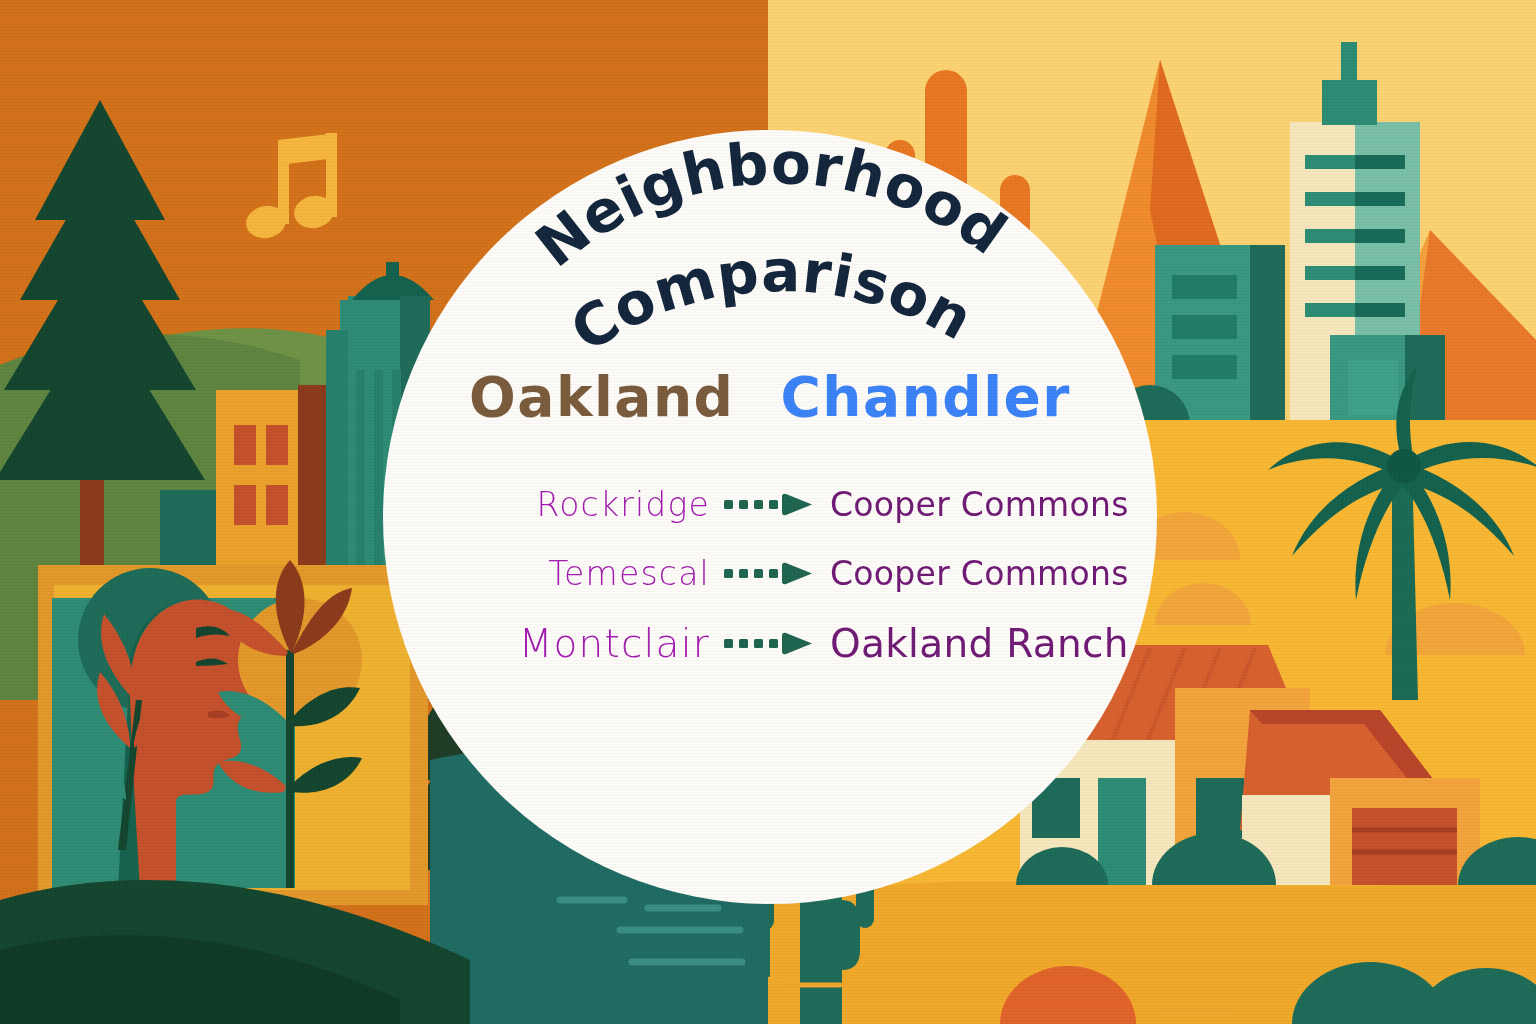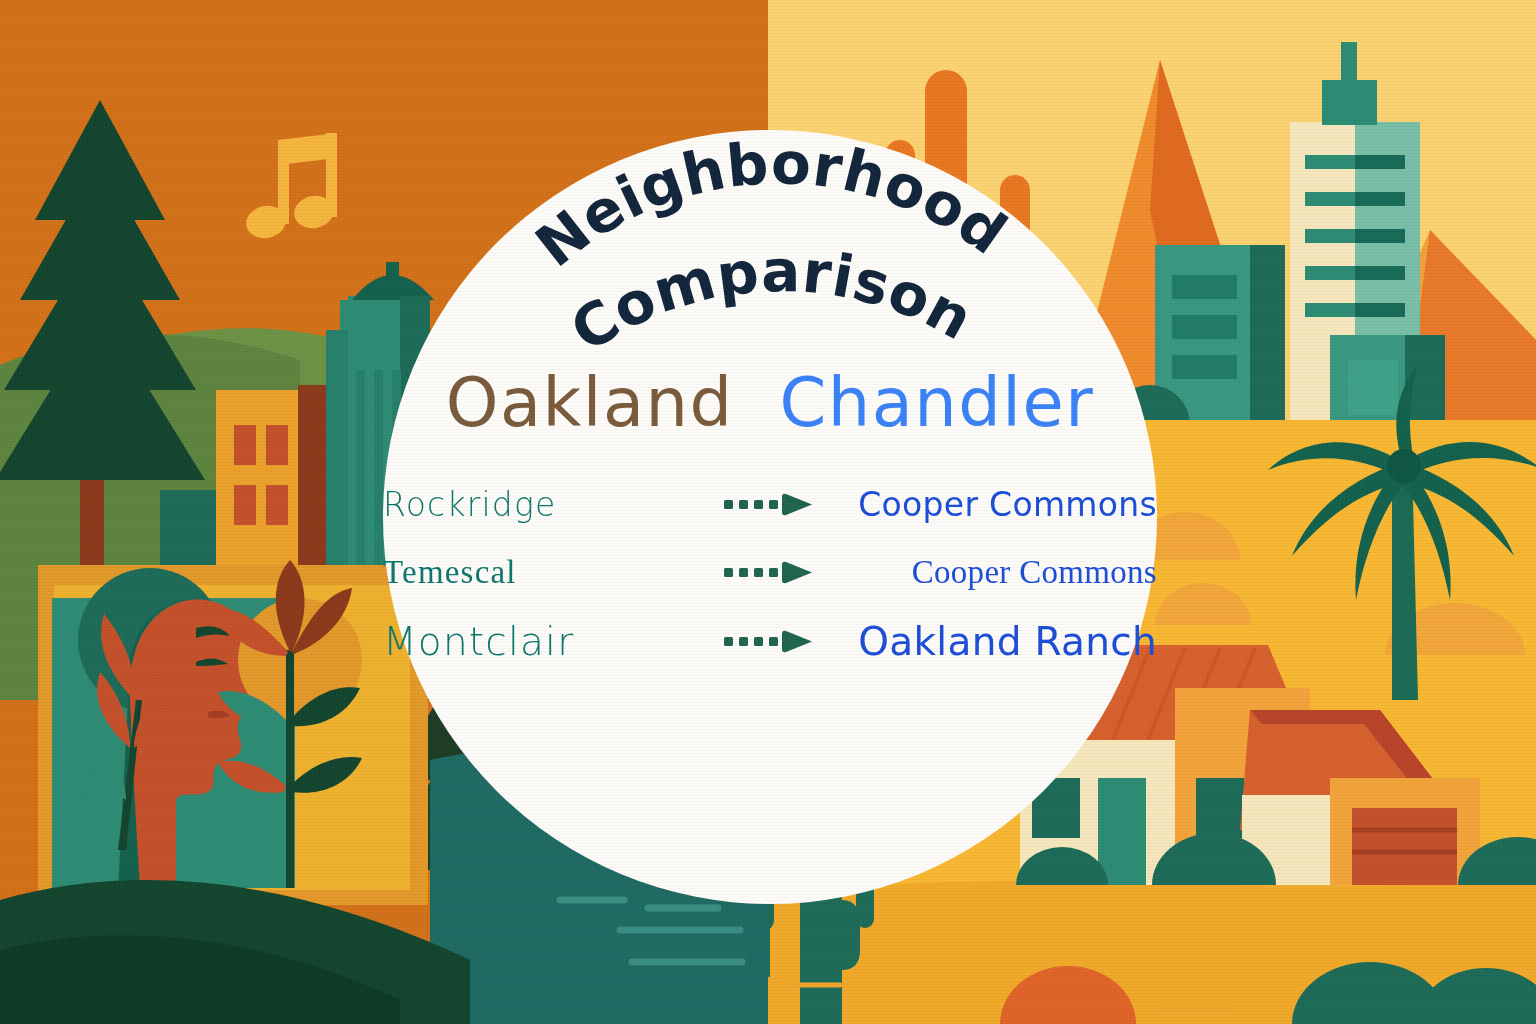--- a/index.html
+++ b/index.html
@@ -27,46 +27,46 @@
   .arc-title text { font-family:"DejaVu Sans", sans-serif; font-weight:700;
                     fill:#13263C; font-size:58px; letter-spacing:0.5px; }
 
   
   .cities {
     position:absolute; left:0; top:240px; width:774px;
     display:flex; justify-content:center; align-items:baseline; gap:46px;
   }
   .city {
     font-family:"DejaVu Sans", sans-serif;
-    font-weight:400;
-    font-size:67px;
+    font-weight:700;
+    font-size:55px;
     letter-spacing:1.5px;
     line-height:1;
     white-space:nowrap;
   }
   .city-left  { color:#7A5B3C; }
   .city-right { color:#3b82f6; }
 
   
   .rows { position:absolute; left:0; top:355px; width:774px; }
   .row {
     display:grid;
     grid-template-columns: 1fr 96px 1fr;
     align-items:center;
     column-gap:0px;
   }
-  .row .left  { text-align:left;  padding-right:12px; color:#0f766e;
-                font-weight:300; white-space:nowrap; letter-spacing:1.2px; }
-  .row .right { text-align:right;   padding-left:12px;  color:#1d4ed8;
+  .row .left  { text-align:right;  padding-right:12px; color:#a21caf;
+                font-weight:300; white-space:nowrap; letter-spacing:1.2px;padding-left:22px; }
+  .row .right { text-align:left;   padding-left:12px;  color:#701a75;
                 font-weight:400; white-space:nowrap; letter-spacing:0.3px; }
   .row .mid   { display:flex; align-items:center; justify-content:center; }
 
   .row-1 .left, .row-1 .right { font-size:33px; }
   .row-1 { margin-bottom:30px; }
-  .row-2 .left, .row-2 .right { font-size:33px;font-family:Liberation Serif, serif; }
+  .row-2 .left, .row-2 .right { font-size:33px; }
   .row-2 { margin-bottom:28px; }
   .row-3 .left, .row-3 .right { font-size:39px; }
 
   .arrow-svg { display:block; }
 
   
   #grain { position:absolute; inset:0; z-index:8; pointer-events:none; opacity:.05;
            background-image:
              repeating-linear-gradient(0deg, rgba(0,0,0,.5) 0 1px, transparent 1px 3px),
              repeating-linear-gradient(90deg, rgba(255,255,255,.4) 0 1px, transparent 1px 4px); }

